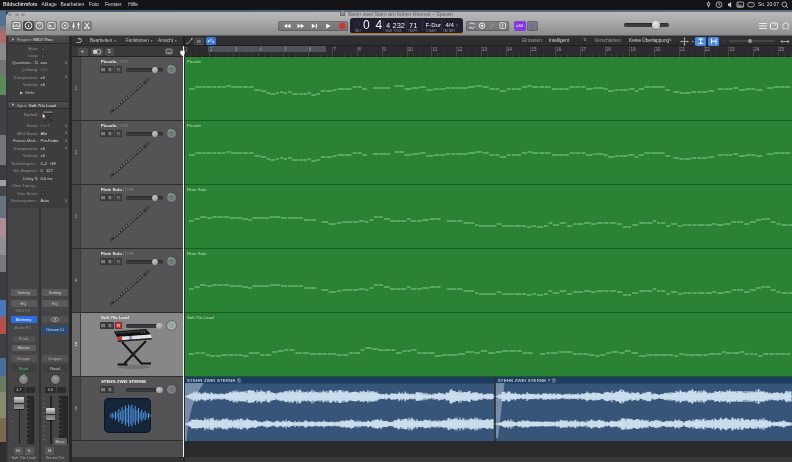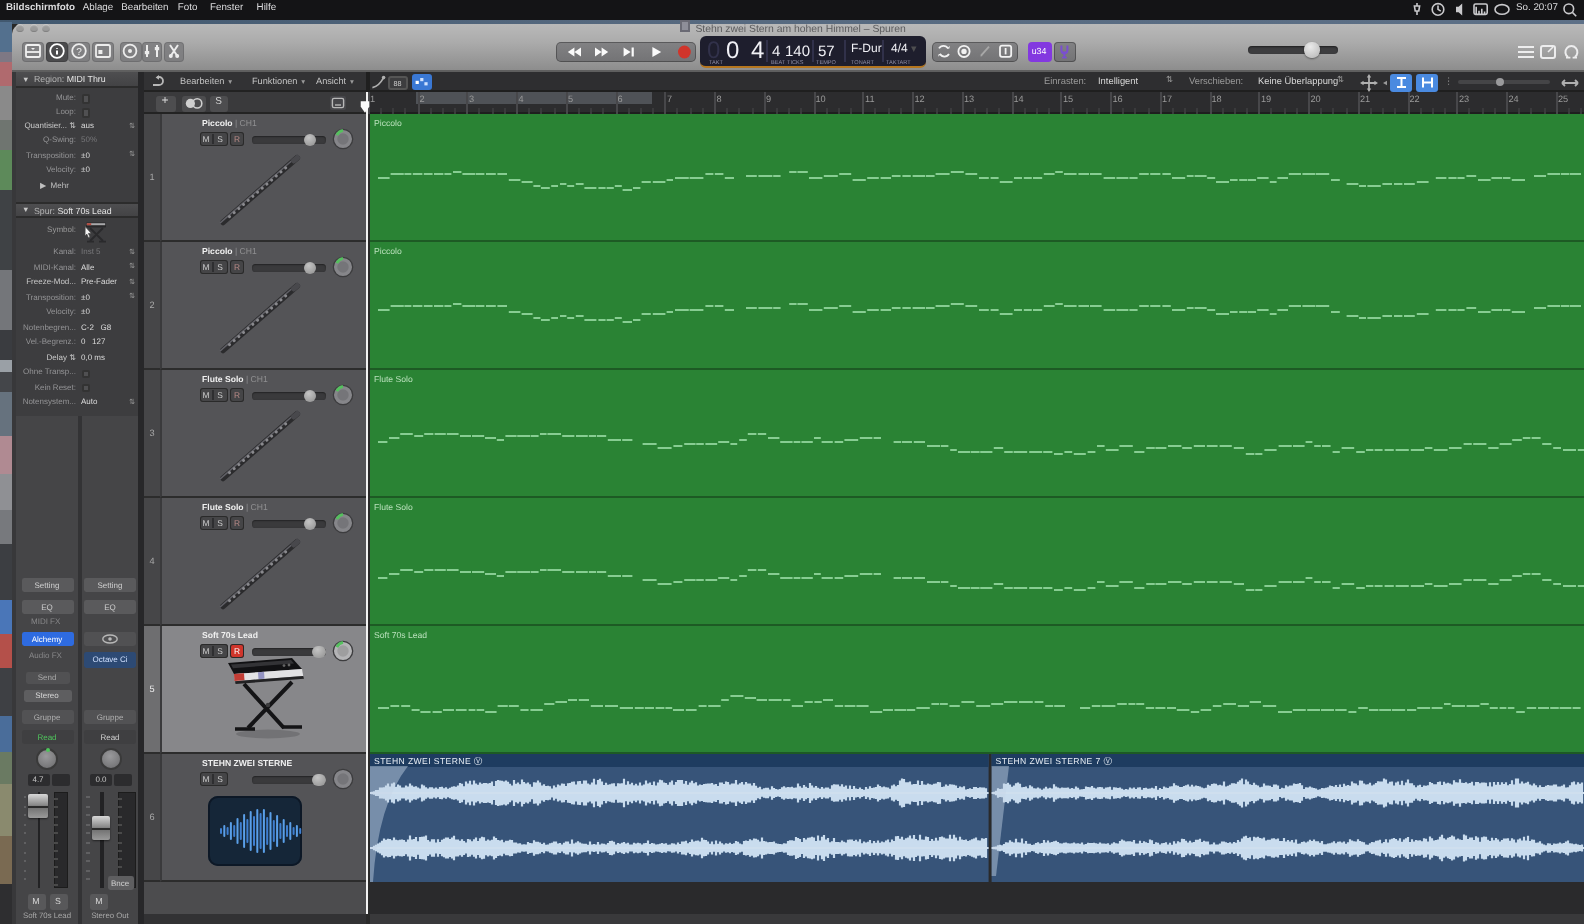--- a/index.html
+++ b/index.html
@@ -108,22 +108,22 @@
         <path d="M48.2 2.5v5L52.6 5z"></path>
         <circle cx="64.2" cy="5" r="3.2" fill="#d0352b"></circle>
       </g>
     </svg>
     <div style="position:absolute;left:349.5px;top:17.5px;width:113px;height:16.5px;background:#1e1e2d;border-radius:3px;border-bottom:1.6px solid #b5761f;"></div>
     <div style="position:absolute;left:349.5px;top:17.5px;width:113px;height:16px;color:#f0f0f5;">
       <span style="position:absolute;left:4px;top:0.5px;font-size:12px;color:#31314a;">0</span>
       <span style="position:absolute;left:13.5px;top:0.5px;font-size:12px;">0</span>
       <span style="position:absolute;left:26px;top:0.5px;font-size:12px;">4</span>
       <span style="position:absolute;left:36.5px;top:3.5px;font-size:7.5px;">4</span>
-      <span style="position:absolute;left:43px;top:3.5px;font-size:7.5px;">140</span>
-      <span style="position:absolute;left:59.5px;top:3.5px;font-size:7.5px;">57</span>
+      <span style="position:absolute;left:43px;top:3.5px;font-size:7.5px;">232</span>
+      <span style="position:absolute;left:59.5px;top:3.5px;font-size:7.5px;">71</span>
       <span style="position:absolute;left:76px;top:4.5px;font-size:6px;">F-Dur</span>
       <span style="position:absolute;left:96px;top:4.5px;font-size:6px;">4/4</span>
       <span style="position:absolute;left:5px;top:11.8px;font-size:2.8px;color:#8a8aa2;">TAKT</span>
       <span style="position:absolute;left:36px;top:11.8px;font-size:2.8px;color:#8a8aa2;">BEAT</span>
       <span style="position:absolute;left:44px;top:11.8px;font-size:2.8px;color:#8a8aa2;">TICKS</span>
       <span style="position:absolute;left:58.5px;top:11.8px;font-size:2.8px;color:#8a8aa2;">TEMPO</span>
       <span style="position:absolute;left:76px;top:11.8px;font-size:2.8px;color:#8a8aa2;">TONART</span>
       <span style="position:absolute;left:93.5px;top:11.8px;font-size:2.8px;color:#8a8aa2;">TAKTART</span>
       <span style="position:absolute;left:33.5px;top:2px;width:0.8px;height:11px;background:#31314a;"></span>
       <span style="position:absolute;left:56px;top:2px;width:0.8px;height:11px;background:#31314a;"></span>

